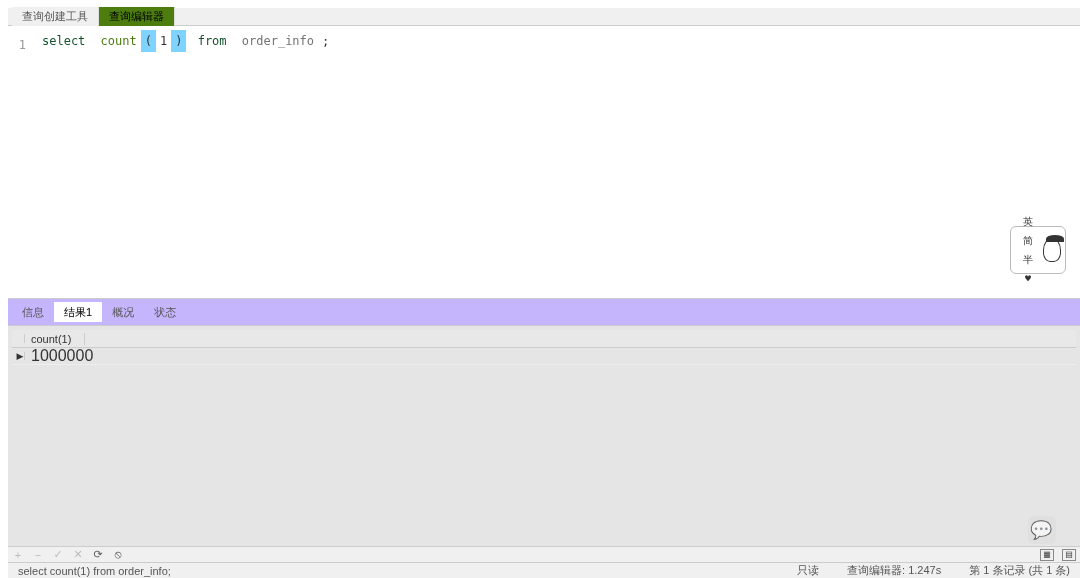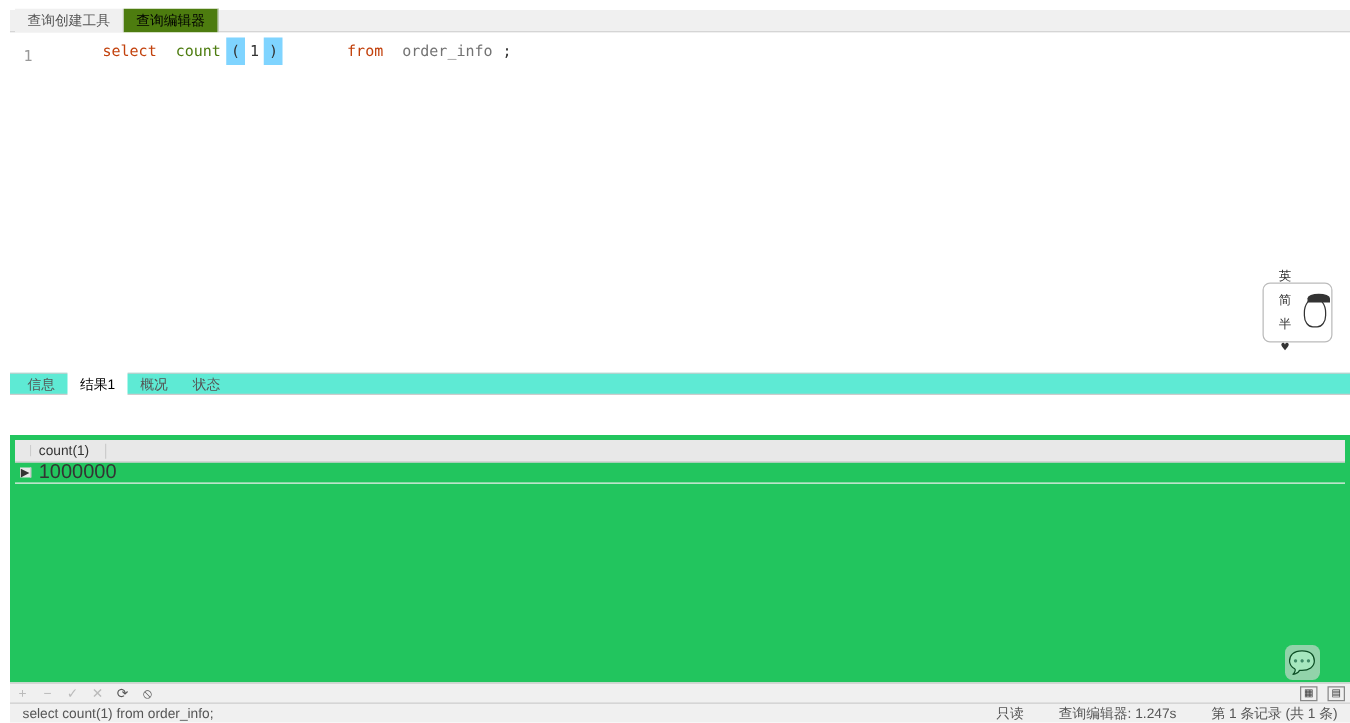--- a/index.html
+++ b/index.html
@@ -49,21 +49,21 @@
       text-align: right;
       padding: 4px 4px 0 0;
       color: #999;
       background: #fff;
     }
     .code-content {
       padding: 4px 0 0 4px;
       white-space: pre;
       flex: 1;
     }
-    .kw { color: #c2410c; margin-left: 40px; }
+    .kw { color: #14532d; }
     .func { color: #4d7c0f; }
     .paren-hl { background: #7fd4ff; }
     .ident { color: #737373; }
     
     .avatar-box {
       position: absolute;
       right: 14px;
       top: 200px;
       width: 56px;
       height: 48px;
@@ -93,43 +93,42 @@
       content: '';
       position: absolute;
       top: -4px; left: 2px;
       width: 18px; height: 7px;
       background: #333;
       border-radius: 50% 50% 0 0;
     }
     
     .results-tabs {
       display: flex;
-      background: #5eead4;
+      background: #c4b5fd;
       border-top: 1px solid #ccc;
       border-bottom: 1px solid #ccc;
-      height: 18px;
+      height: 28px;
       align-items: center;
     }
     .results-tab {
       padding: 2px 10px;
       font-size: 11px;
       color: #555;
       cursor: pointer;
     }
     .results-tab.active {
       background: #fff;
       color: #000;
       border-top: 1px solid #fff;
     }
     
     .results-grid {
       flex: 1;
-      background: #22c55e;
+      background: #e5e5e5;
       overflow: auto;
-      margin-top: 32px;
     }
     .grid-header {
       display: flex;
       background: #e8e8e8;
       border-bottom: 1px solid #ccc;
       height: 18px;
       align-items: center;
     }
     .grid-header-cell {
       background: #e8e8e8;

